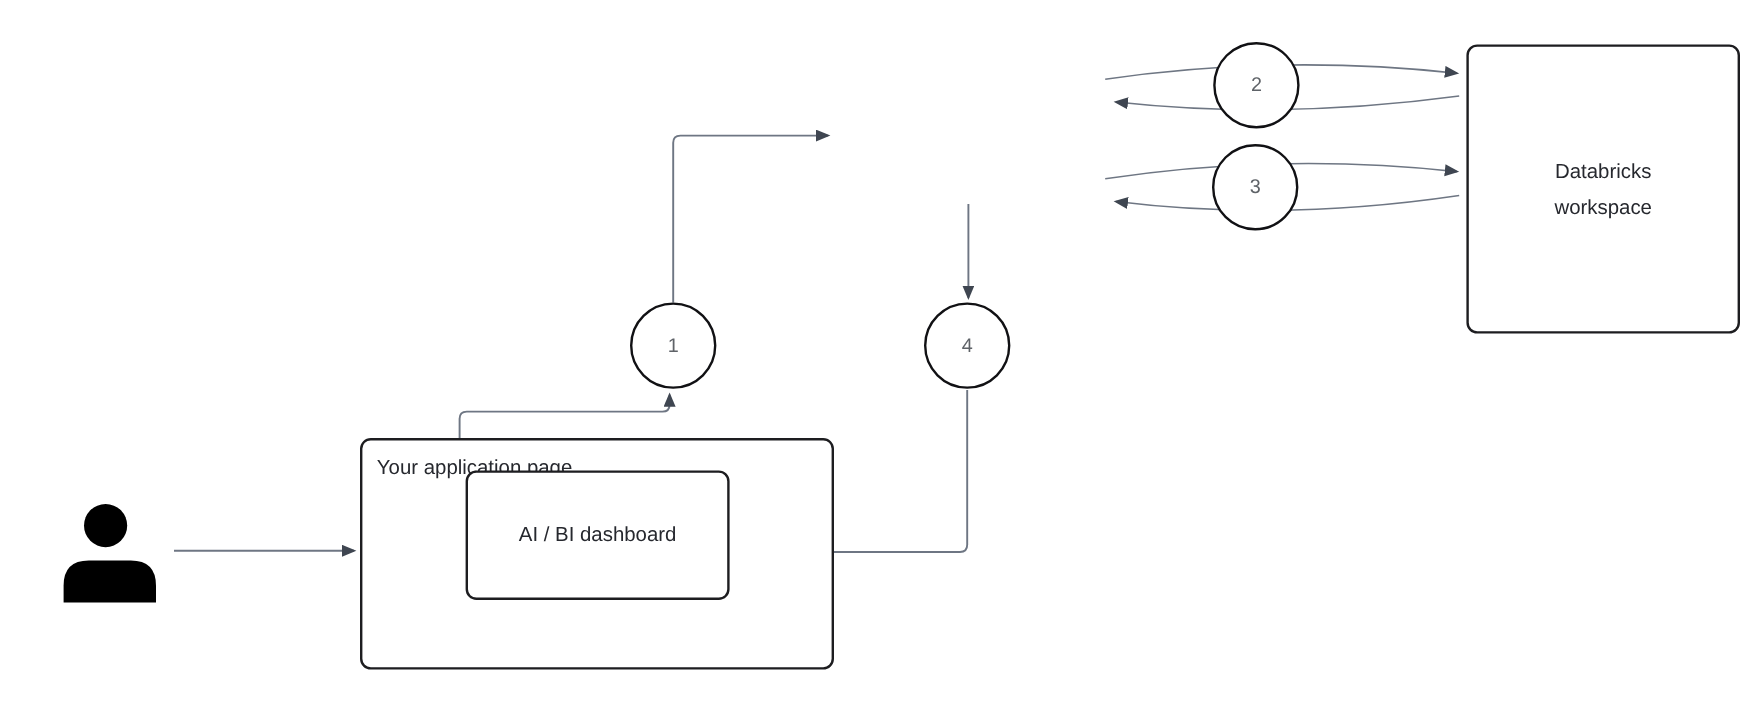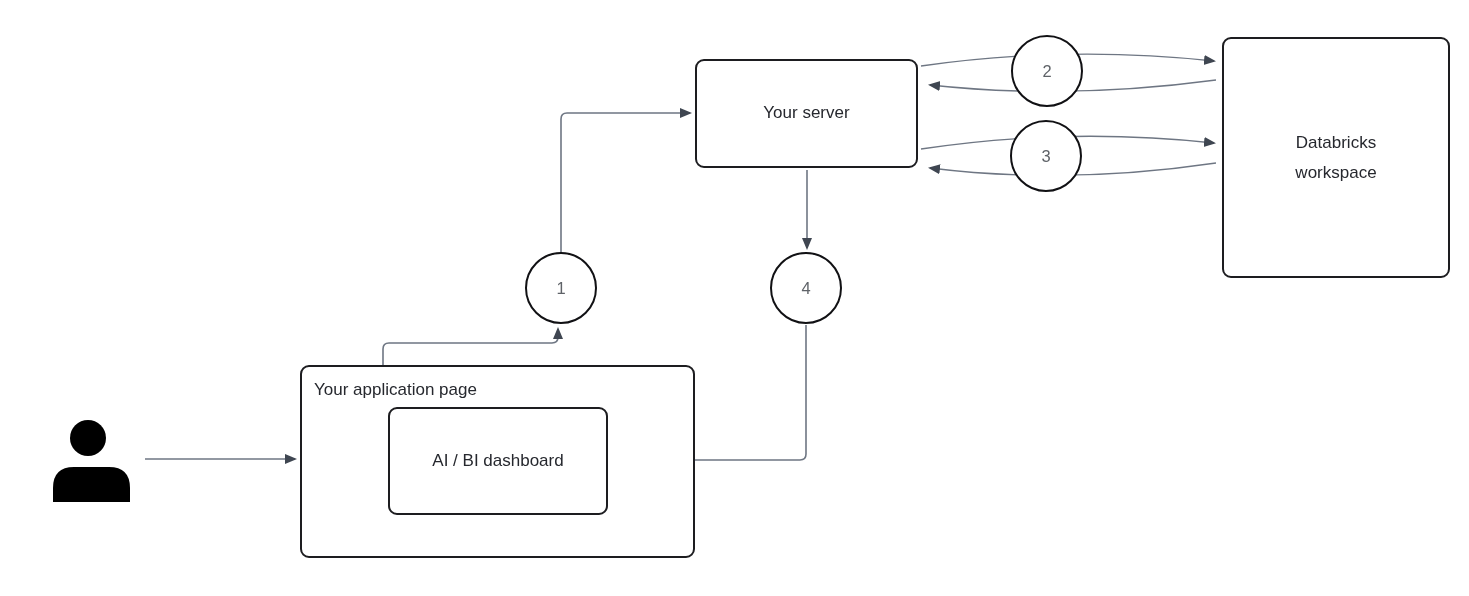--- a/index.html
+++ b/index.html
@@ -37,21 +37,21 @@
     text-align: center;
   }
   .node-server      { left: 695px;  top: 59px;  width: 223px; height: 109px; }
   .node-workspace   { left: 1222px; top: 37px;  width: 228px; height: 241px; }
   .node-workspace .node-label { width: 110px; line-height: 1.75; }
   .node-app-page    { left: 300px;  top: 365px; width: 395px; height: 193px; }
   .node-app-page .node-label {
     position: absolute;
     left: 12px; top: 12px;
   }
-  .node-dashboard   { left: 388px;  top: 407px; width: 220px; height: 108px; }
+  .node-dashboard   { left: 388px;  top: 392px; width: 220px; height: 108px; }
   .step-badge {
     position: absolute;
     width: 72px; height: 72px;
     border: 2.5px solid #111114;
     border-radius: 50%;
     background: #ffffff;
     box-sizing: border-box;
     display: flex;
     align-items: center;
     justify-content: center;
@@ -95,23 +95,20 @@
 
     <path d="M921 149 Q1067 127 1214 143" fill="none" stroke="#6e7683" stroke-width="1.3" marker-end="url(#ah)"></path>
     <path d="M1216 163 Q1067 185 930 168" fill="none" stroke="#6e7683" stroke-width="1.3" marker-end="url(#ah)"></path>
   </svg>
 
   <svg class="user-figure" viewBox="0 0 90 100" xmlns="http://www.w3.org/2000/svg">
     <circle cx="43" cy="30" r="18" fill="#000000"></circle>
     <path d="M8 94 L8 80 Q8 59 29 59 L64 59 Q85 59 85 80 L85 94 Z" fill="#000000"></path>
   </svg>
 
-  <div class="node node-server centered">
-    <span class="node-label">Your server</span>
-  </div>
 
   <div class="node node-workspace centered">
     <span class="node-label">Databricks workspace</span>
   </div>
 
   <div class="node node-app-page">
     <span class="node-label">Your application page</span>
   </div>
 
   <div class="node node-dashboard centered">

